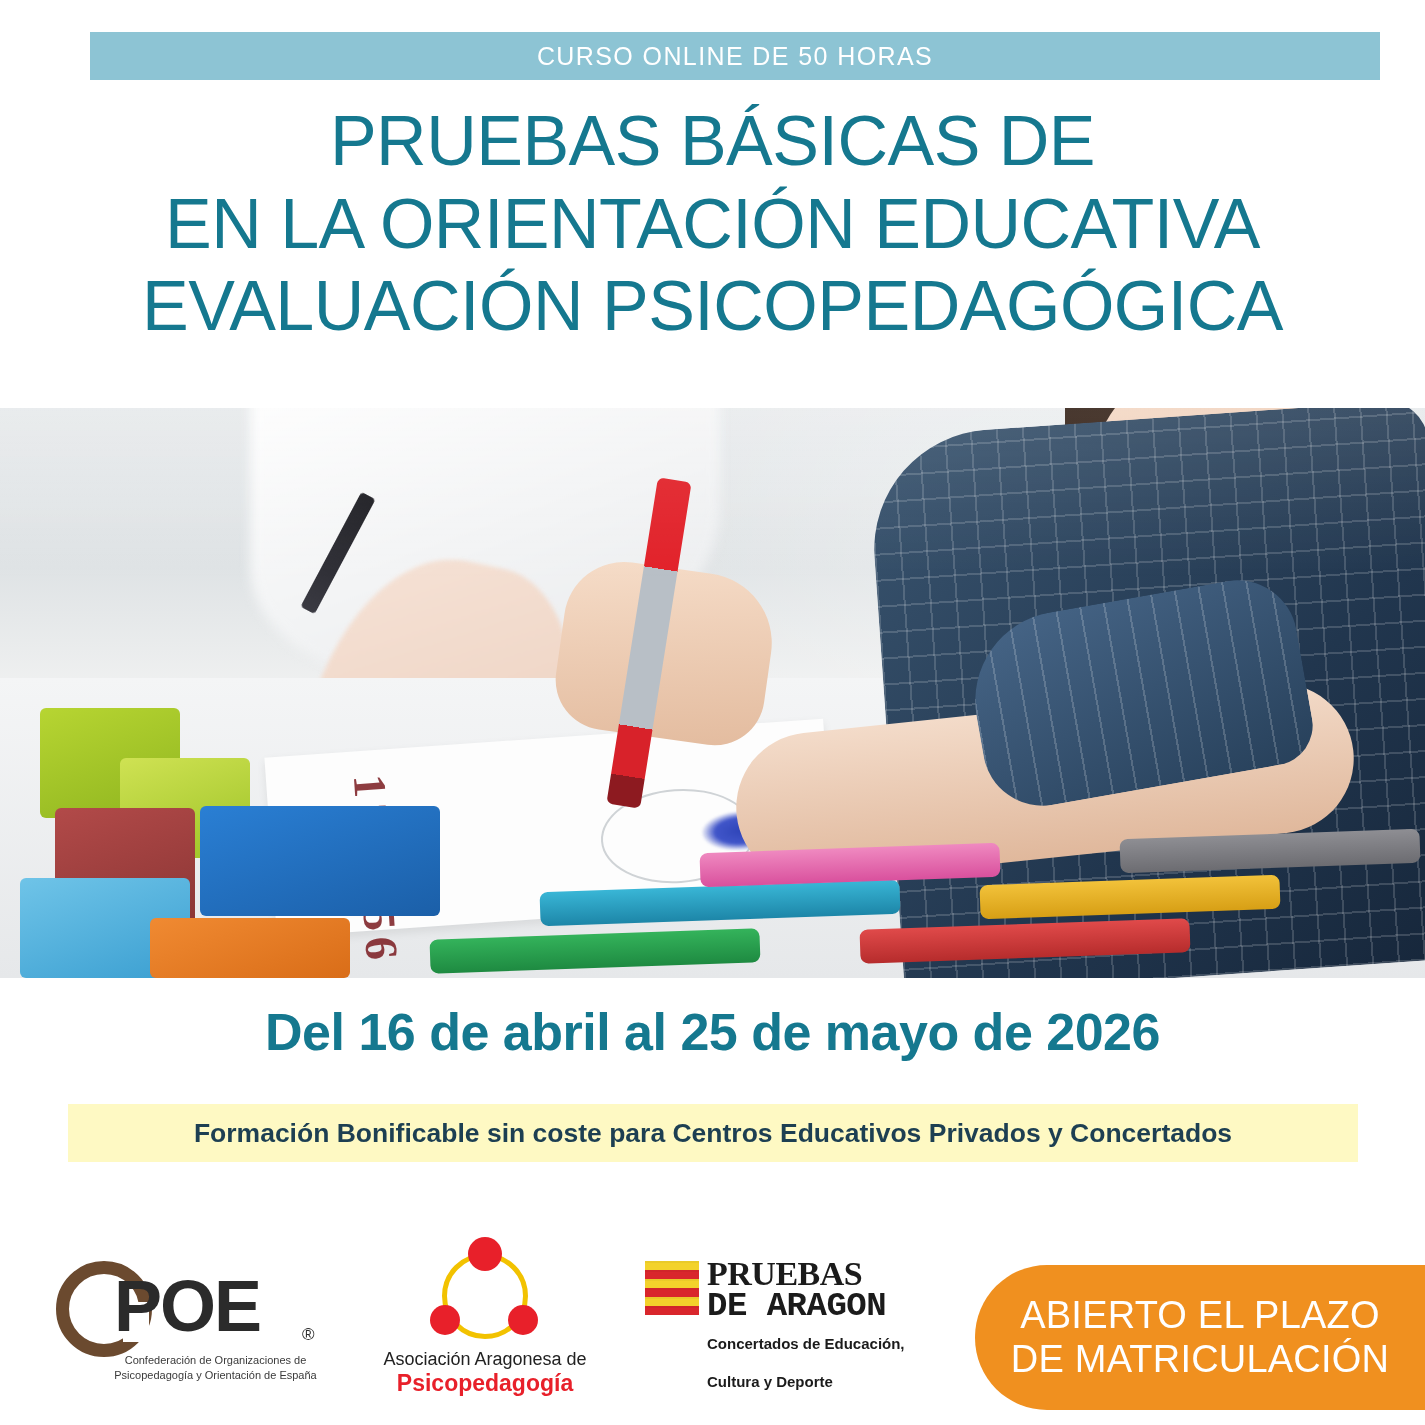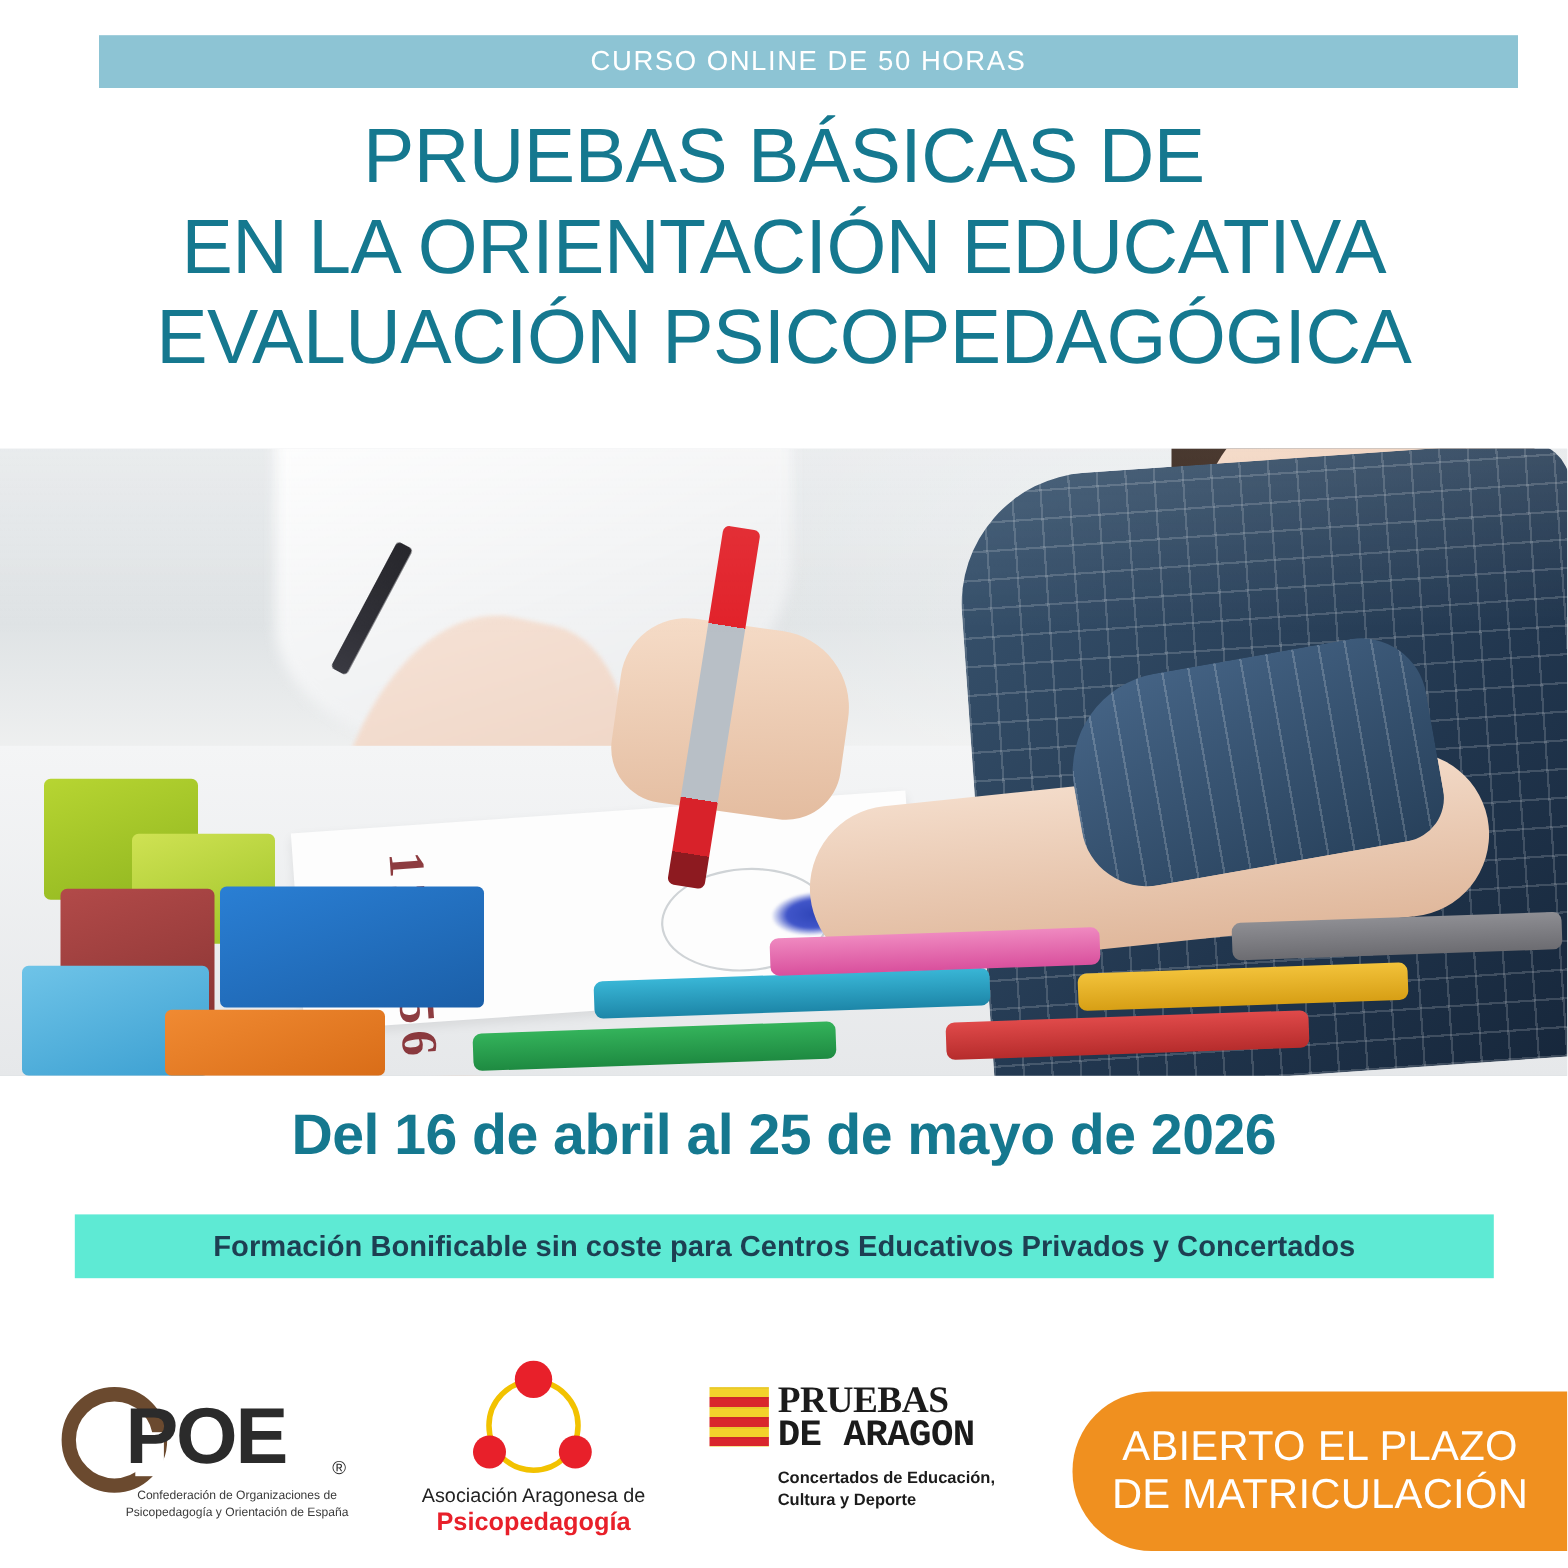--- a/index.html
+++ b/index.html
@@ -250,21 +250,21 @@
     letter-spacing: -0.5px;
   }
 
   
   .bonif-strip {
     position: absolute;
     left: 68px;
     top: 1104px;
     width: 1290px;
     height: 58px;
-    background: #5eead4;
+    background: #fef9c3;
     display: flex;
     align-items: center;
     justify-content: center;
   }
   .bonif-text {
     color: #1d3f52;
     font-size: 26.5px;
     font-weight: 700;
     white-space: nowrap;
   }
@@ -408,21 +408,21 @@
   }
   .gob-sub1 {
     position: absolute;
     left: 62px; top: 78px;
     font-size: 15px;
     font-weight: 700;
     color: #1b1b1b;
   }
   .gob-sub2 {
     position: absolute;
-    left: 62px; top: 98px;
+    left: 62px; top: 116px;
     font-size: 15px;
     font-weight: 700;
     color: #1b1b1b;
   }
 
   
   .cta {
     position: absolute;
     left: 975px;
     top: 1265px;

